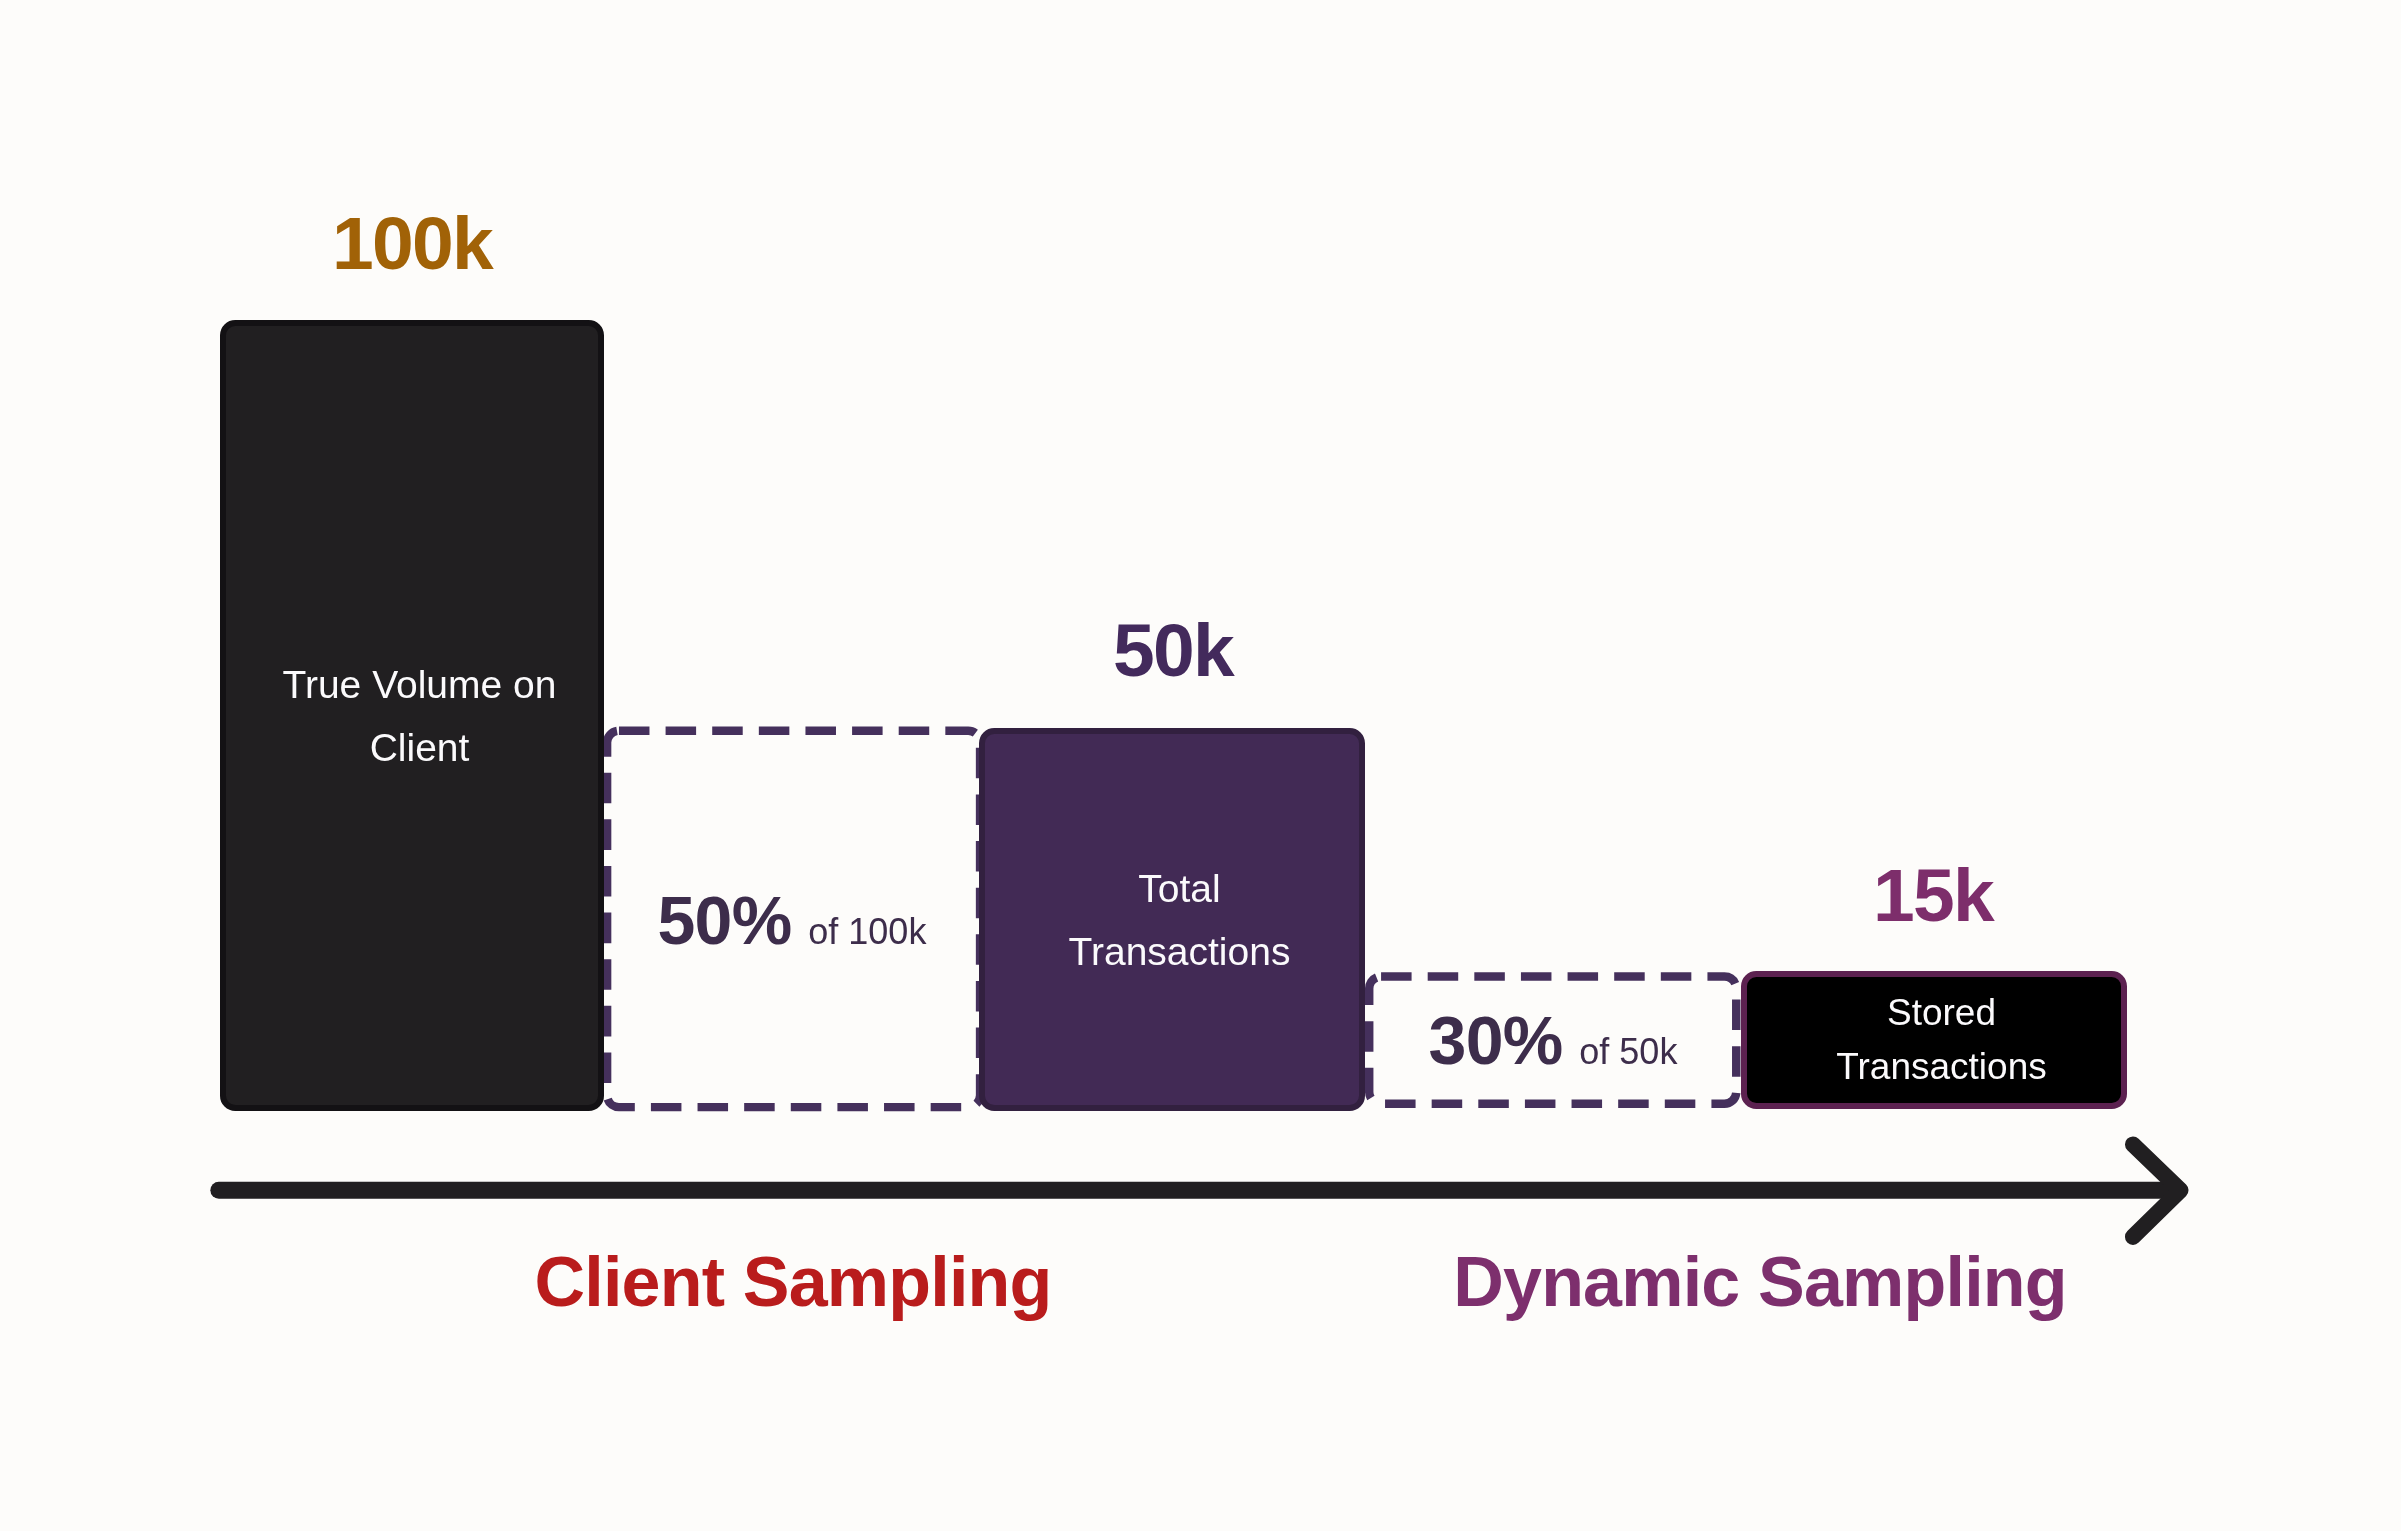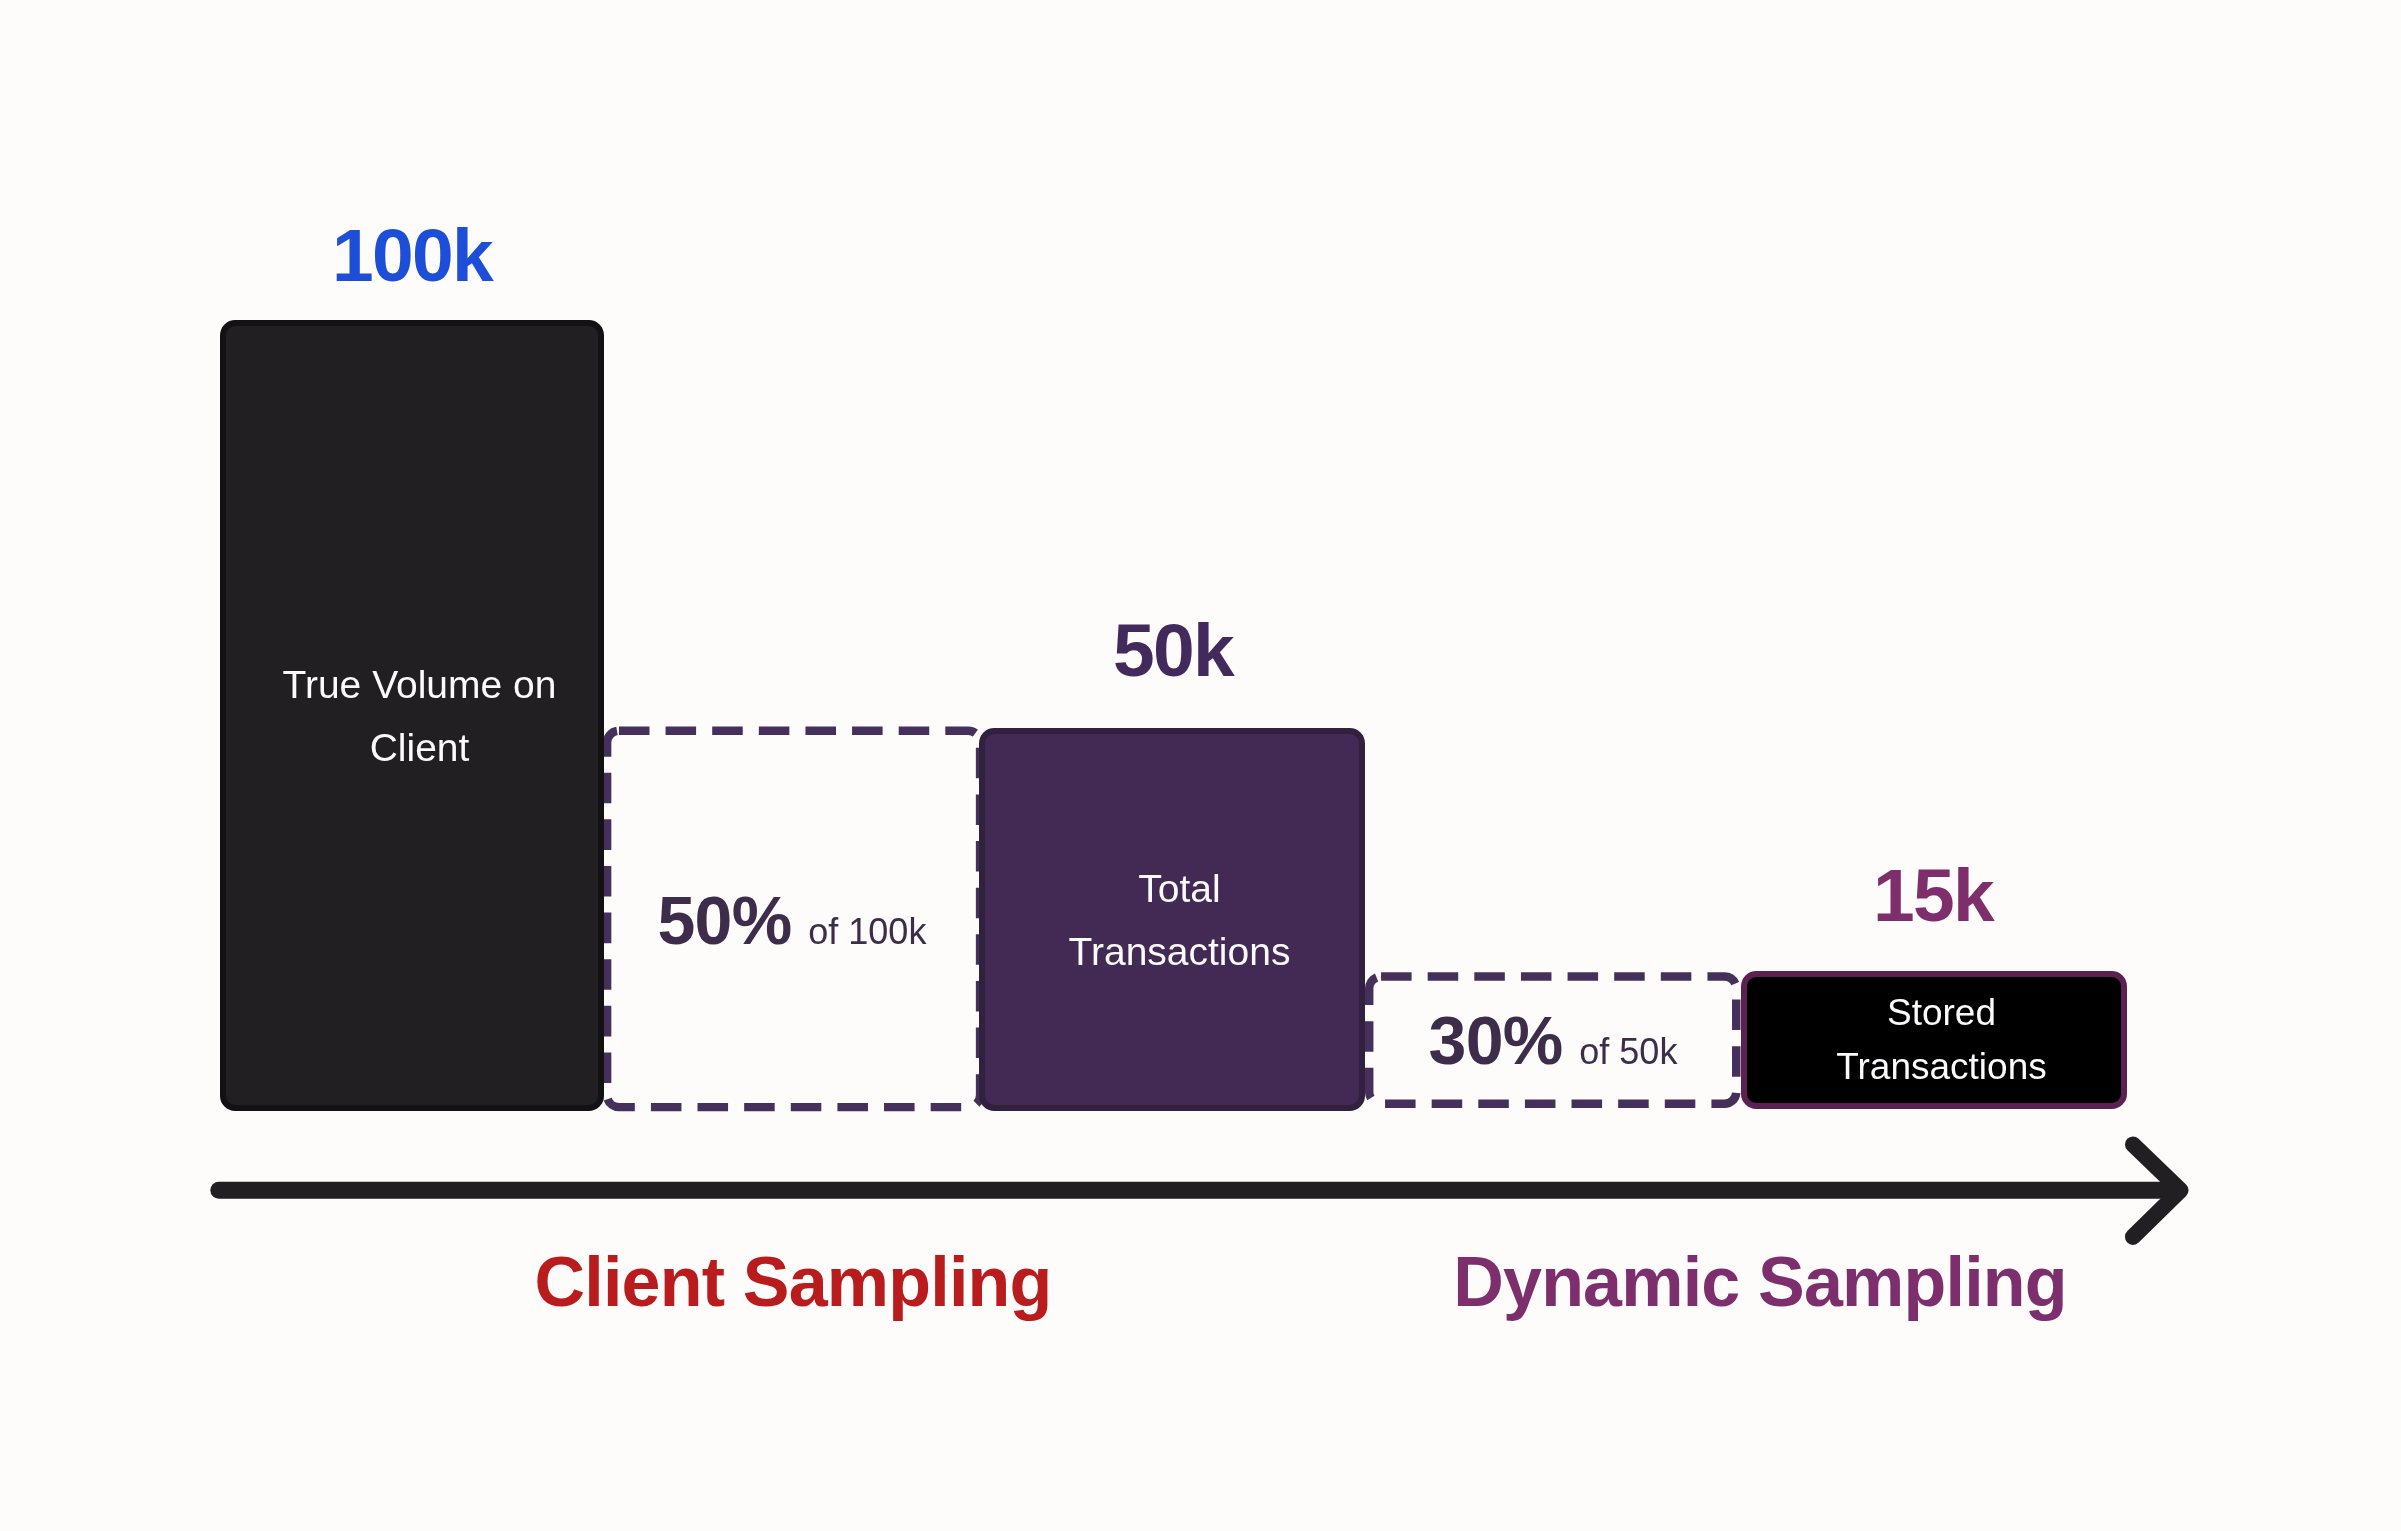--- a/index.html
+++ b/index.html
@@ -90,21 +90,21 @@
 
   <svg class="overlay" viewBox="0 0 2832 1806">
     <rect x="716" y="862" width="440" height="444" rx="14" fill="none" stroke-width="10" stroke-dasharray="36 19" stroke="#45305c"></rect>
     <rect x="1615" y="1152" width="433" height="150" rx="14" fill="none" stroke-width="10" stroke-dasharray="36 19" stroke="#45305c"></rect>
     <g>
       <line x1="258" y1="1404" x2="2552" y2="1404" stroke-width="20" stroke-linecap="round" stroke="#211f21"></line>
       <polyline points="2516,1350 2572,1404 2516,1459" fill="none" stroke-width="19" stroke-linecap="round" stroke-linejoin="round" stroke="#211f21"></polyline>
     </g>
   </svg>
 
-  <div class="value-label" style="left: 412px; top: 218px; color: #1d4ed8;">100k</div>
+  <div class="value-label" style="left: 412px; top: 206px; color: #a16207;">100k</div>
 
   <div class="value-label" style="left: 1173px; top: 613px; color: rgb(67, 42, 92);">50k</div>
 
   <div class="value-label" style="left: 1933px; top: 858px; color: rgb(125, 46, 107);">15k</div>
 
   <div class="bar bar-true" style="left: 220px; top: 320px; width: 384px; height: 791px; background-color: rgb(33, 31, 33); border-color: rgb(19, 17, 20);">
     <div class="bar-label-line">True Volume on</div>
     <div class="bar-label-line">Client</div>
   </div>
 

